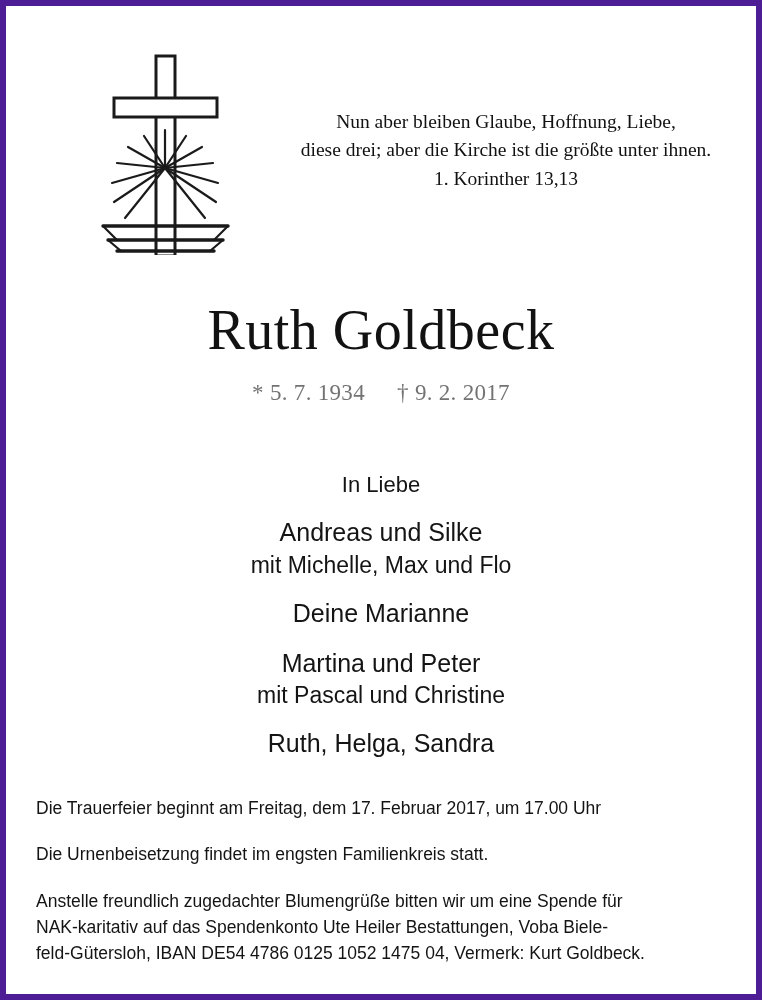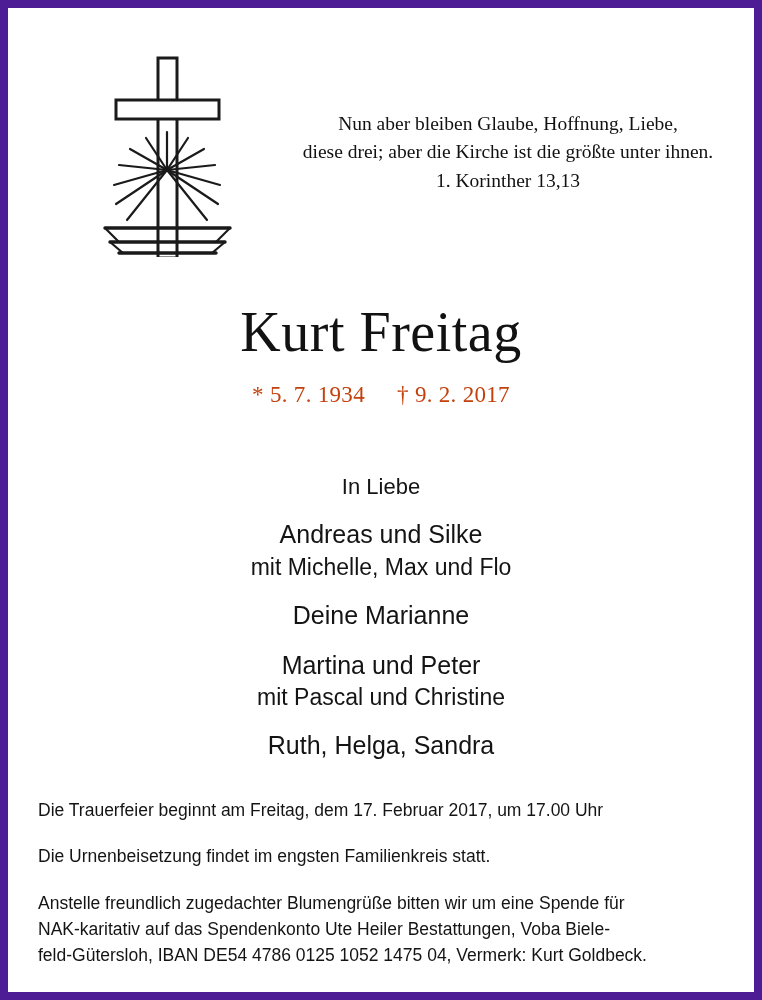--- a/index.html
+++ b/index.html
@@ -13,21 +13,21 @@
     font-family: "Liberation Sans", sans-serif;
     color: #111111;
     overflow: hidden;
   }
   .obituary {
     position: relative;
     width: 762px;
     height: 1000px;
     box-sizing: border-box;
     background: #ffffff;
-    border: 8px solid #4c1d95;
+    border: 6px solid #4c1d95;
   }
   .inner {
     position: relative;
     width: 100%;
     height: 100%;
     box-sizing: border-box;
     background: #ffffff;
     padding: 22px 30px 18px 30px;
   }
 
@@ -69,21 +69,21 @@
     font-size: 56px;
     font-weight: 400;
     letter-spacing: 0.5px;
     line-height: 1;
     color: #121212;
   }
   .dates {
     margin-top: 22px;
     font-family: "Liberation Serif", serif;
     font-size: 23px;
-    color: #c2410c;
+    color: #737373;
     letter-spacing: 0.3px;
   }
   .dates .sep {
     display: inline-block;
     width: 20px;
   }
 
   
   .mourners {
     margin-top: 66px;
@@ -174,21 +174,21 @@
 
       <div class="verse">
         <span class="line">Nun aber bleiben Glaube, Hoffnung, Liebe,</span>
         <span class="line">diese drei; aber die Kirche ist die größte unter ihnen.</span>
         <span class="line">1. Korinther 13,13</span>
       </div>
 
     </div>
 
     <div class="name-block">
-      <div class="deceased-name">Kurt Freitag</div>
+      <div class="deceased-name">Ruth Goldbeck</div>
       <div class="dates">
         <span>* 5. 7. 1934</span>
         <span class="sep"></span>
         <span>† 9. 2. 2017</span>
       </div>
     </div>
 
     <div class="mourners">
       <div class="intro">In Liebe</div>
 

